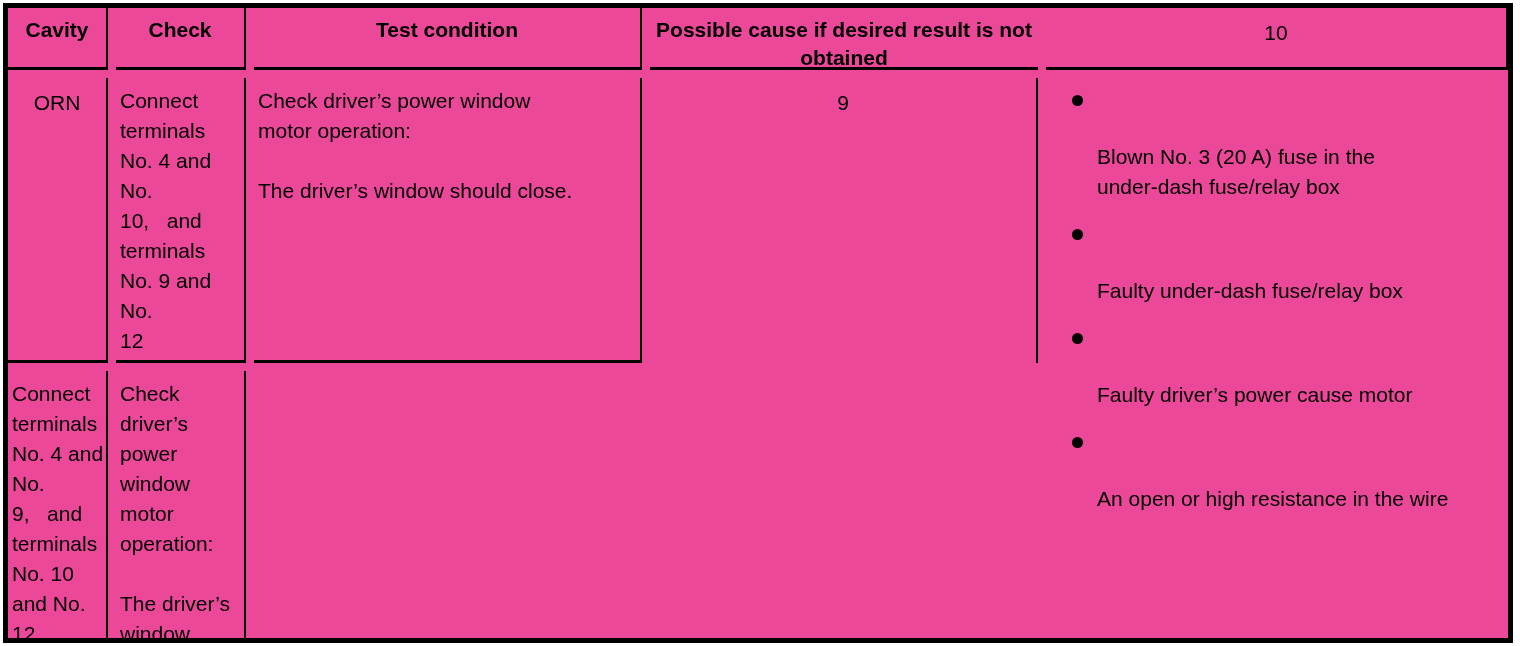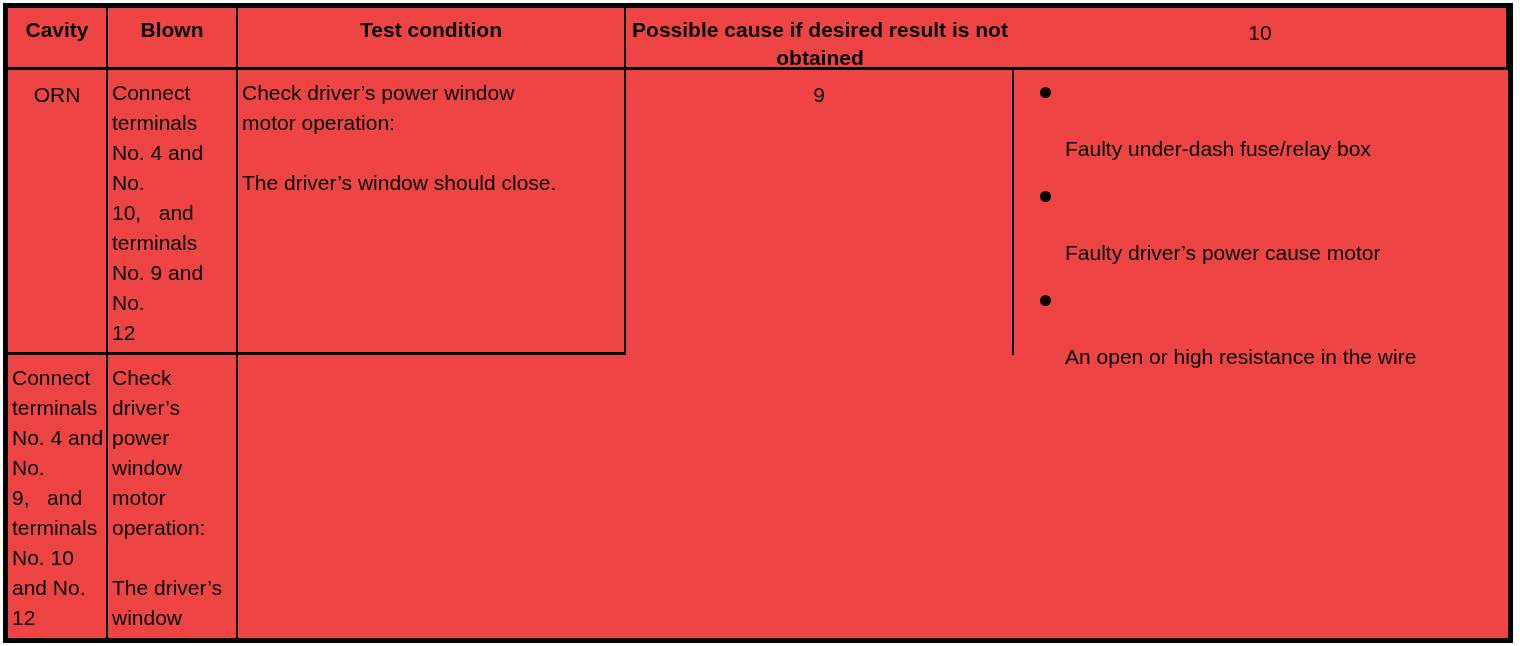--- a/index.html
+++ b/index.html
@@ -11,22 +11,23 @@
     overflow: hidden;
   }
   .table-wrap {
     position: absolute;
     left: 3px; top: 3px;
     width: 1510px; height: 640px;
     border: 5px solid #000000;
     display: grid;
     grid-template-columns: 100px 130px 388px 388px 1fr;
     grid-template-rows: 62px 285px 1fr;
-    background: #ef4444;
+    background: #ec4899;
     overflow: hidden;
+    gap: 8px;
   }
   .cell {
     overflow: hidden;
     font-size: 21px;
     line-height: 30px;
     white-space: pre-wrap;
   }
   .v-line { border-right: 2px solid #000000; }
   .h-line { border-bottom: 3px solid #000000; }
   .head {
@@ -55,36 +56,41 @@
     line-height: 30px;
     white-space: pre-wrap;
   }
 </style>
 </head>
 <body>
 
 <div class="table-wrap">
 
   <div class="cell head v-line h-line">Cavity</div>
-  <div class="cell head v-line h-line">Blown</div>
+  <div class="cell head v-line h-line">Check</div>
   <div class="cell head v-line h-line">Test condition</div>
   <div class="cell head h-line">Possible cause if desired result is not obtained</div>
 
   <div class="cell center-col v-line h-line">10</div>
   <div class="cell center-col v-line h-line">ORN</div>
   <div class="cell text-col v-line h-line">Connect terminals No. 4 and No.
 10,   and terminals No. 9 and No.
 12   momentarily with jumper
 wires</div>
   <div class="cell text-col v-line h-line">Check driver’s power window
 motor operation:
 
 The driver’s window should close.</div>
 
   <div class="causes-cell">
+    <div>
+      <span class="bullet"></span>
+      <div class="cause-text">Blown No. 3 (20 A) fuse in the
+under-dash fuse/relay box</div>
+    </div>
     <div>
       <span class="bullet"></span>
       <div class="cause-text">Faulty under-dash fuse/relay box</div>
     </div>
     <div>
       <span class="bullet"></span>
       <div class="cause-text">Faulty driver’s power cause motor</div>
     </div>
     <div>
       <span class="bullet"></span>

